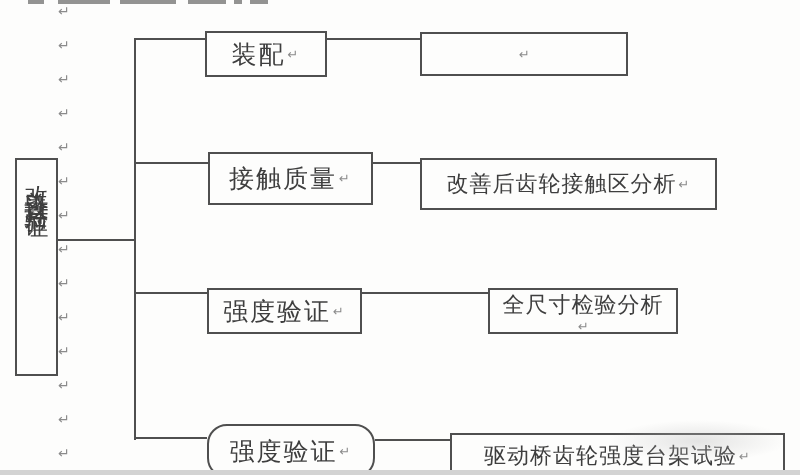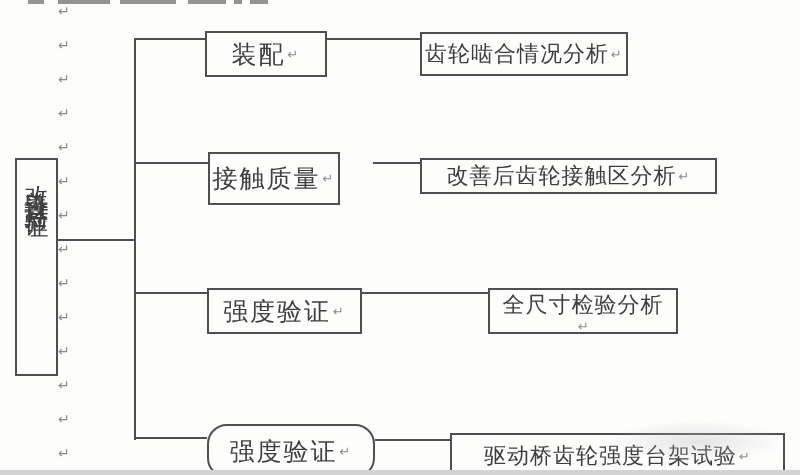--- a/index.html
+++ b/index.html
@@ -40,22 +40,22 @@
   #b2      {left:134px;top:162px;width:74px;}
   #k2      {left:373px;top:162px;width:47px;}
   #b3      {left:134px;top:292px;width:73px;}
   #k3      {left:362px;top:292px;width:126px;}
   #b4      {left:134px;top:437px;width:73px;}
   #k4      {left:375px;top:439px;width:75px;}
 
   
   #c1{left:205px;top:15px;width:122px;height:46px;}
   #d1{left:420px;top:16px;width:208px;height:44px;}
-  #c2{left:208px;top:136px;width:132px;height:53px;}
-  #d2{left:420px;top:142px;width:297px;height:36px;}
+  #c2{left:208px;top:136px;width:165px;height:53px;}
+  #d2{left:420px;top:142px;width:297px;height:52px;}
   #c3{left:207px;top:272px;width:155px;height:46px;}
   #d3{left:488px;top:272px;width:190px;height:46px;flex-direction:column;}
   #c4{left:207px;top:408px;width:168px;height:54px;border-radius:20px;}
   #d4{left:450px;top:417px;width:335px;height:46px;}
 
   
   #smudge{
     position:absolute;left:608px;top:420px;width:180px;height:42px;
     background:radial-gradient(ellipse at center, rgba(190,190,190,0.40), rgba(190,190,190,0.0) 70%);
     pointer-events:none;
@@ -128,21 +128,20 @@
   <div class="node cat" id="c3">
     <span>强度验证</span>
     <span class="pmark">↵</span>
   </div>
   <div class="node cat" id="c4">
     <span>强度验证</span>
     <span class="pmark">↵</span>
   </div>
 
   <div class="node det" id="d1">
-    <span>齿轮啮合情况分析</span>
     <span class="pmark">↵</span>
   </div>
   <div class="node det" id="d2">
     <span>改善后齿轮接触区分析</span>
     <span class="pmark">↵</span>
   </div>
   <div class="node det" id="d3">
     <span>全尺寸检验分析</span>
     <span class="pmark">↵</span>
   </div>

